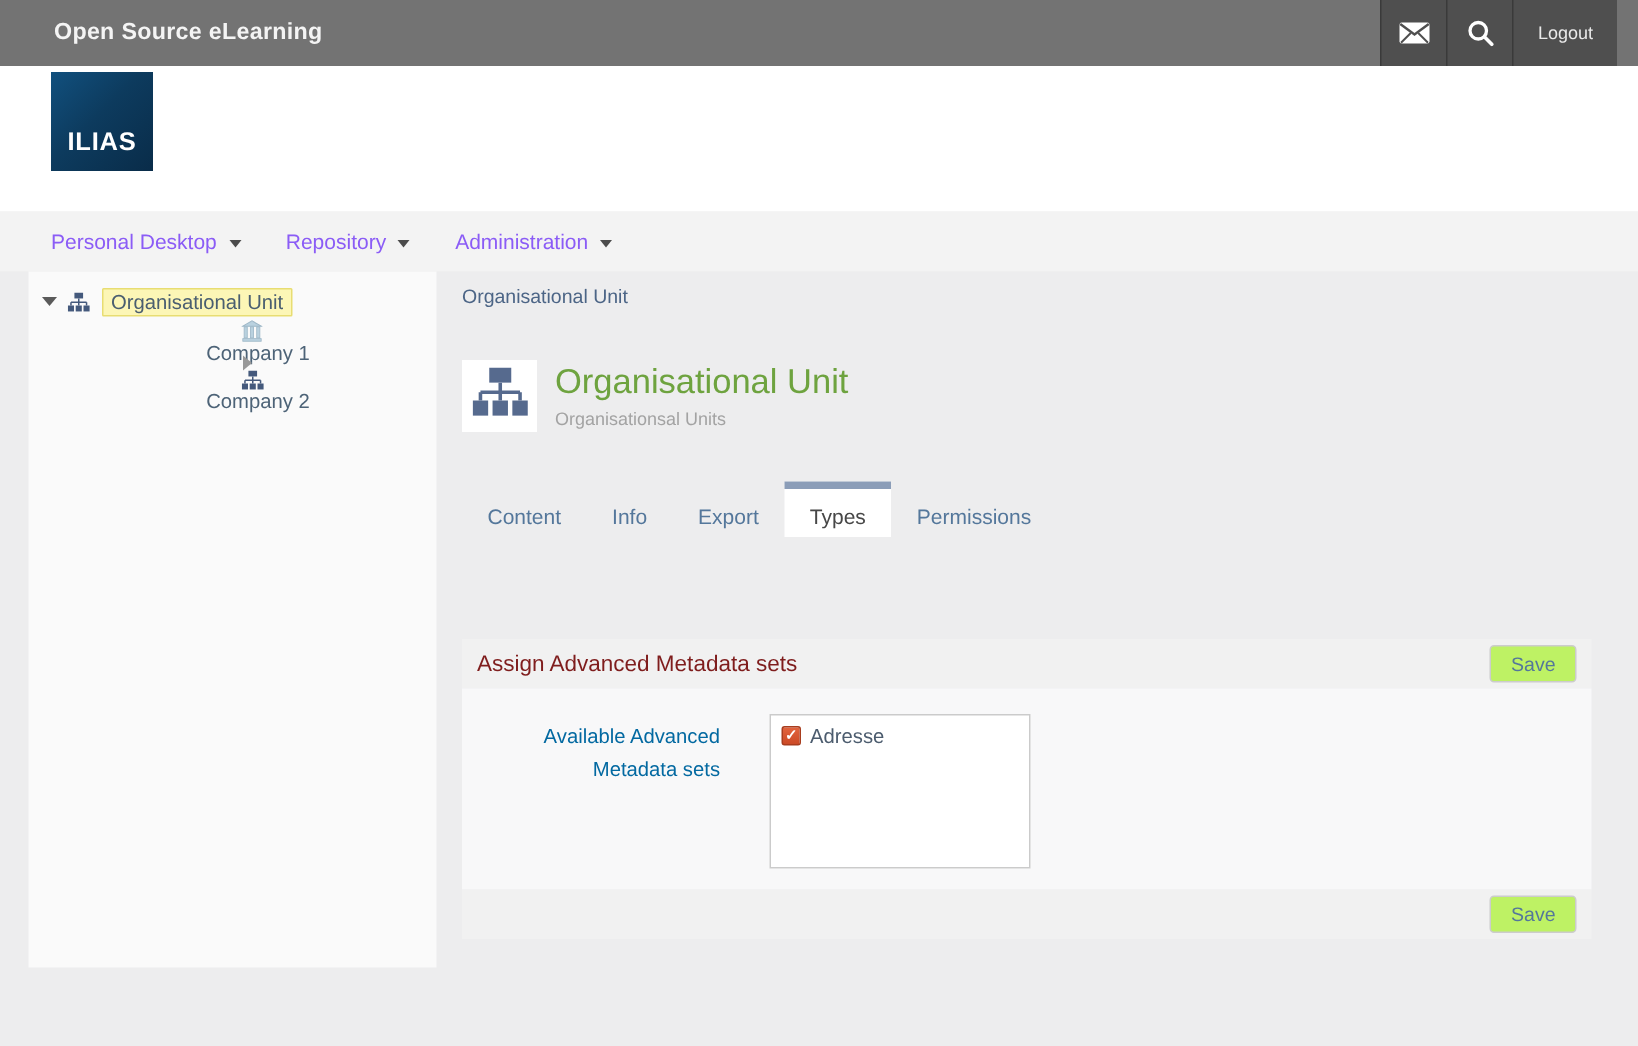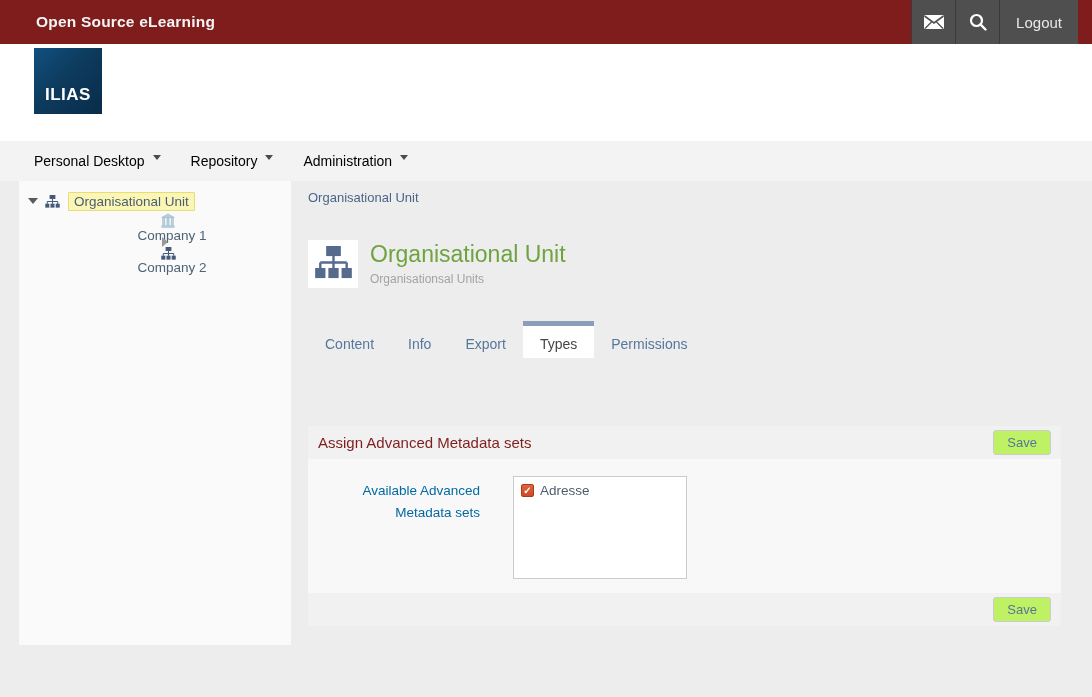--- a/index.html
+++ b/index.html
@@ -1,36 +1,36 @@
 <!DOCTYPE html>
 <html><head>
 <meta charset="utf-8">
 <style>
   * { margin:0; padding:0; box-sizing:border-box; }
   html,body { width:1092px; height:697px; }
   body { font-family:"Liberation Sans", sans-serif; background:#ededee; }
   .screen { position:relative; width:1092px; height:697px; overflow:hidden; }
 
   
-  .topbar { position:absolute; top:0; left:0; width:1092px; height:44px; background:#7f1d1d; display:flex; align-items:stretch; }
+  .topbar { position:absolute; top:0; left:0; width:1092px; height:44px; background:#737373; display:flex; align-items:stretch; }
   .topbar-title { color:#f4f4f4; font-size:15.5px; font-weight:bold; align-self:center; padding-left:36px; letter-spacing:.2px; }
   .topbar-right { margin-left:auto; display:flex; align-items:stretch; margin-right:14px; }
   .topbar-btn { background:#4f4f4f; border-left:1px solid #3a3a3a; display:flex; align-items:center; justify-content:center; cursor:pointer; }
   .topbar-btn.iconbtn { width:44px; }
-  .topbar-btn.textbtn { padding:0 16px; color:#e9e9e9; font-size:15px; }
+  .topbar-btn.textbtn { padding:0 16px; color:#e9e9e9; font-size:12px; }
   .topbar-btn svg { display:block; }
 
   
   .logoband { position:absolute; top:44px; left:0; width:1092px; height:97px; background:#ffffff; }
   .logo { position:absolute; left:34px; top:4px; width:68px; height:66px; background:linear-gradient(135deg,#11507e 0%, #0d3b5e 45%, #092c49 100%); display:flex; align-items:flex-end; justify-content:center; padding-bottom:9px; }
   .logo span { color:#fff; font-weight:bold; font-size:17px; letter-spacing:.5px; }
 
   
   .mainmenu { position:absolute; top:141px; left:0; width:1092px; height:40px; background:#f3f3f3; display:flex; align-items:center; padding-left:34px; column-gap:30px; }
-  .menu-item { font-size:14px; color:#000000; display:flex; align-items:flex-start; cursor:pointer; }
+  .menu-item { font-size:14px; color:#8b5cf6; display:flex; align-items:center; cursor:pointer; }
   .nav-caret { width:0; height:0; border-left:4px solid transparent; border-right:4px solid transparent; border-top:5px solid #4b4b4b; margin-left:8px; margin-top:2px; }
 
   
   .content { position:absolute; top:181px; left:0; width:1092px; height:516px; background:#ededee; }
 
   
   .treepanel { position:absolute; left:19px; top:0; width:272px; height:464px; background:#fafafa; padding-top:8px; }
   .tree-row { display:flex; align-items:center; height:24px; padding-left:9px; font-size:13.5px; color:#4d6377; cursor:pointer; }
   .tree-row.child { padding-left:31px;flex-direction:column; }
   .caret-slot { width:17px; display:flex; align-items:center; }

